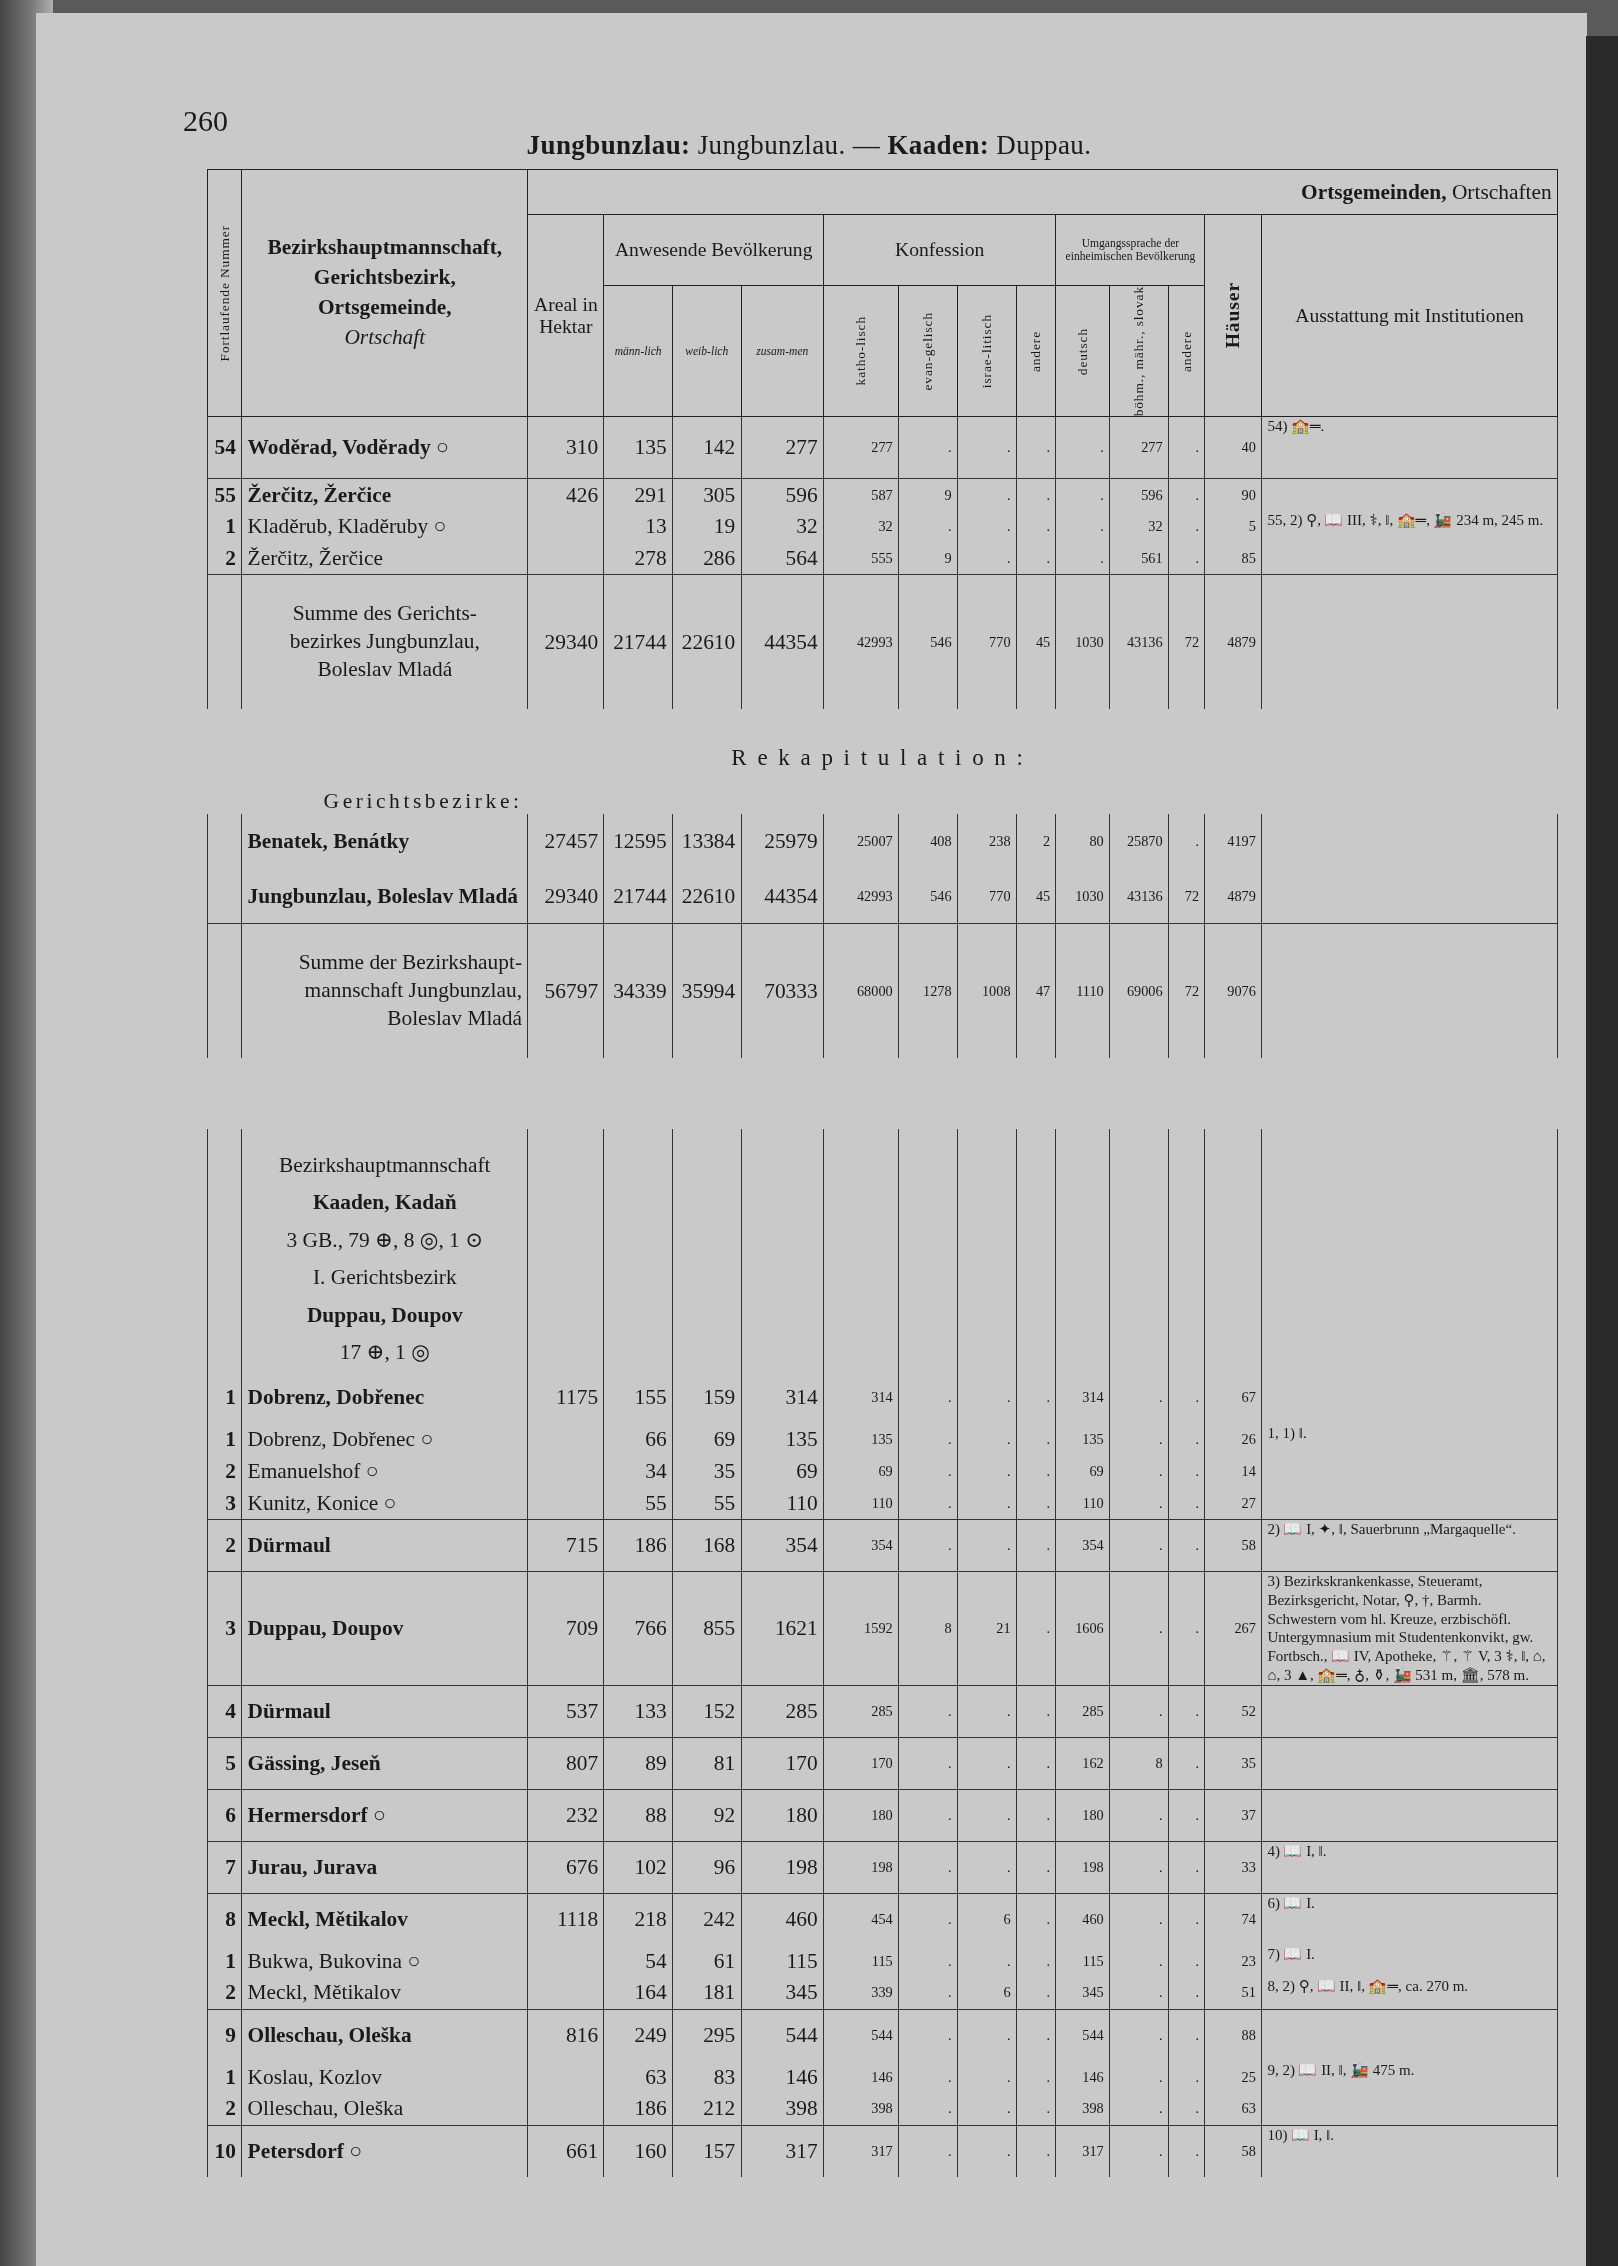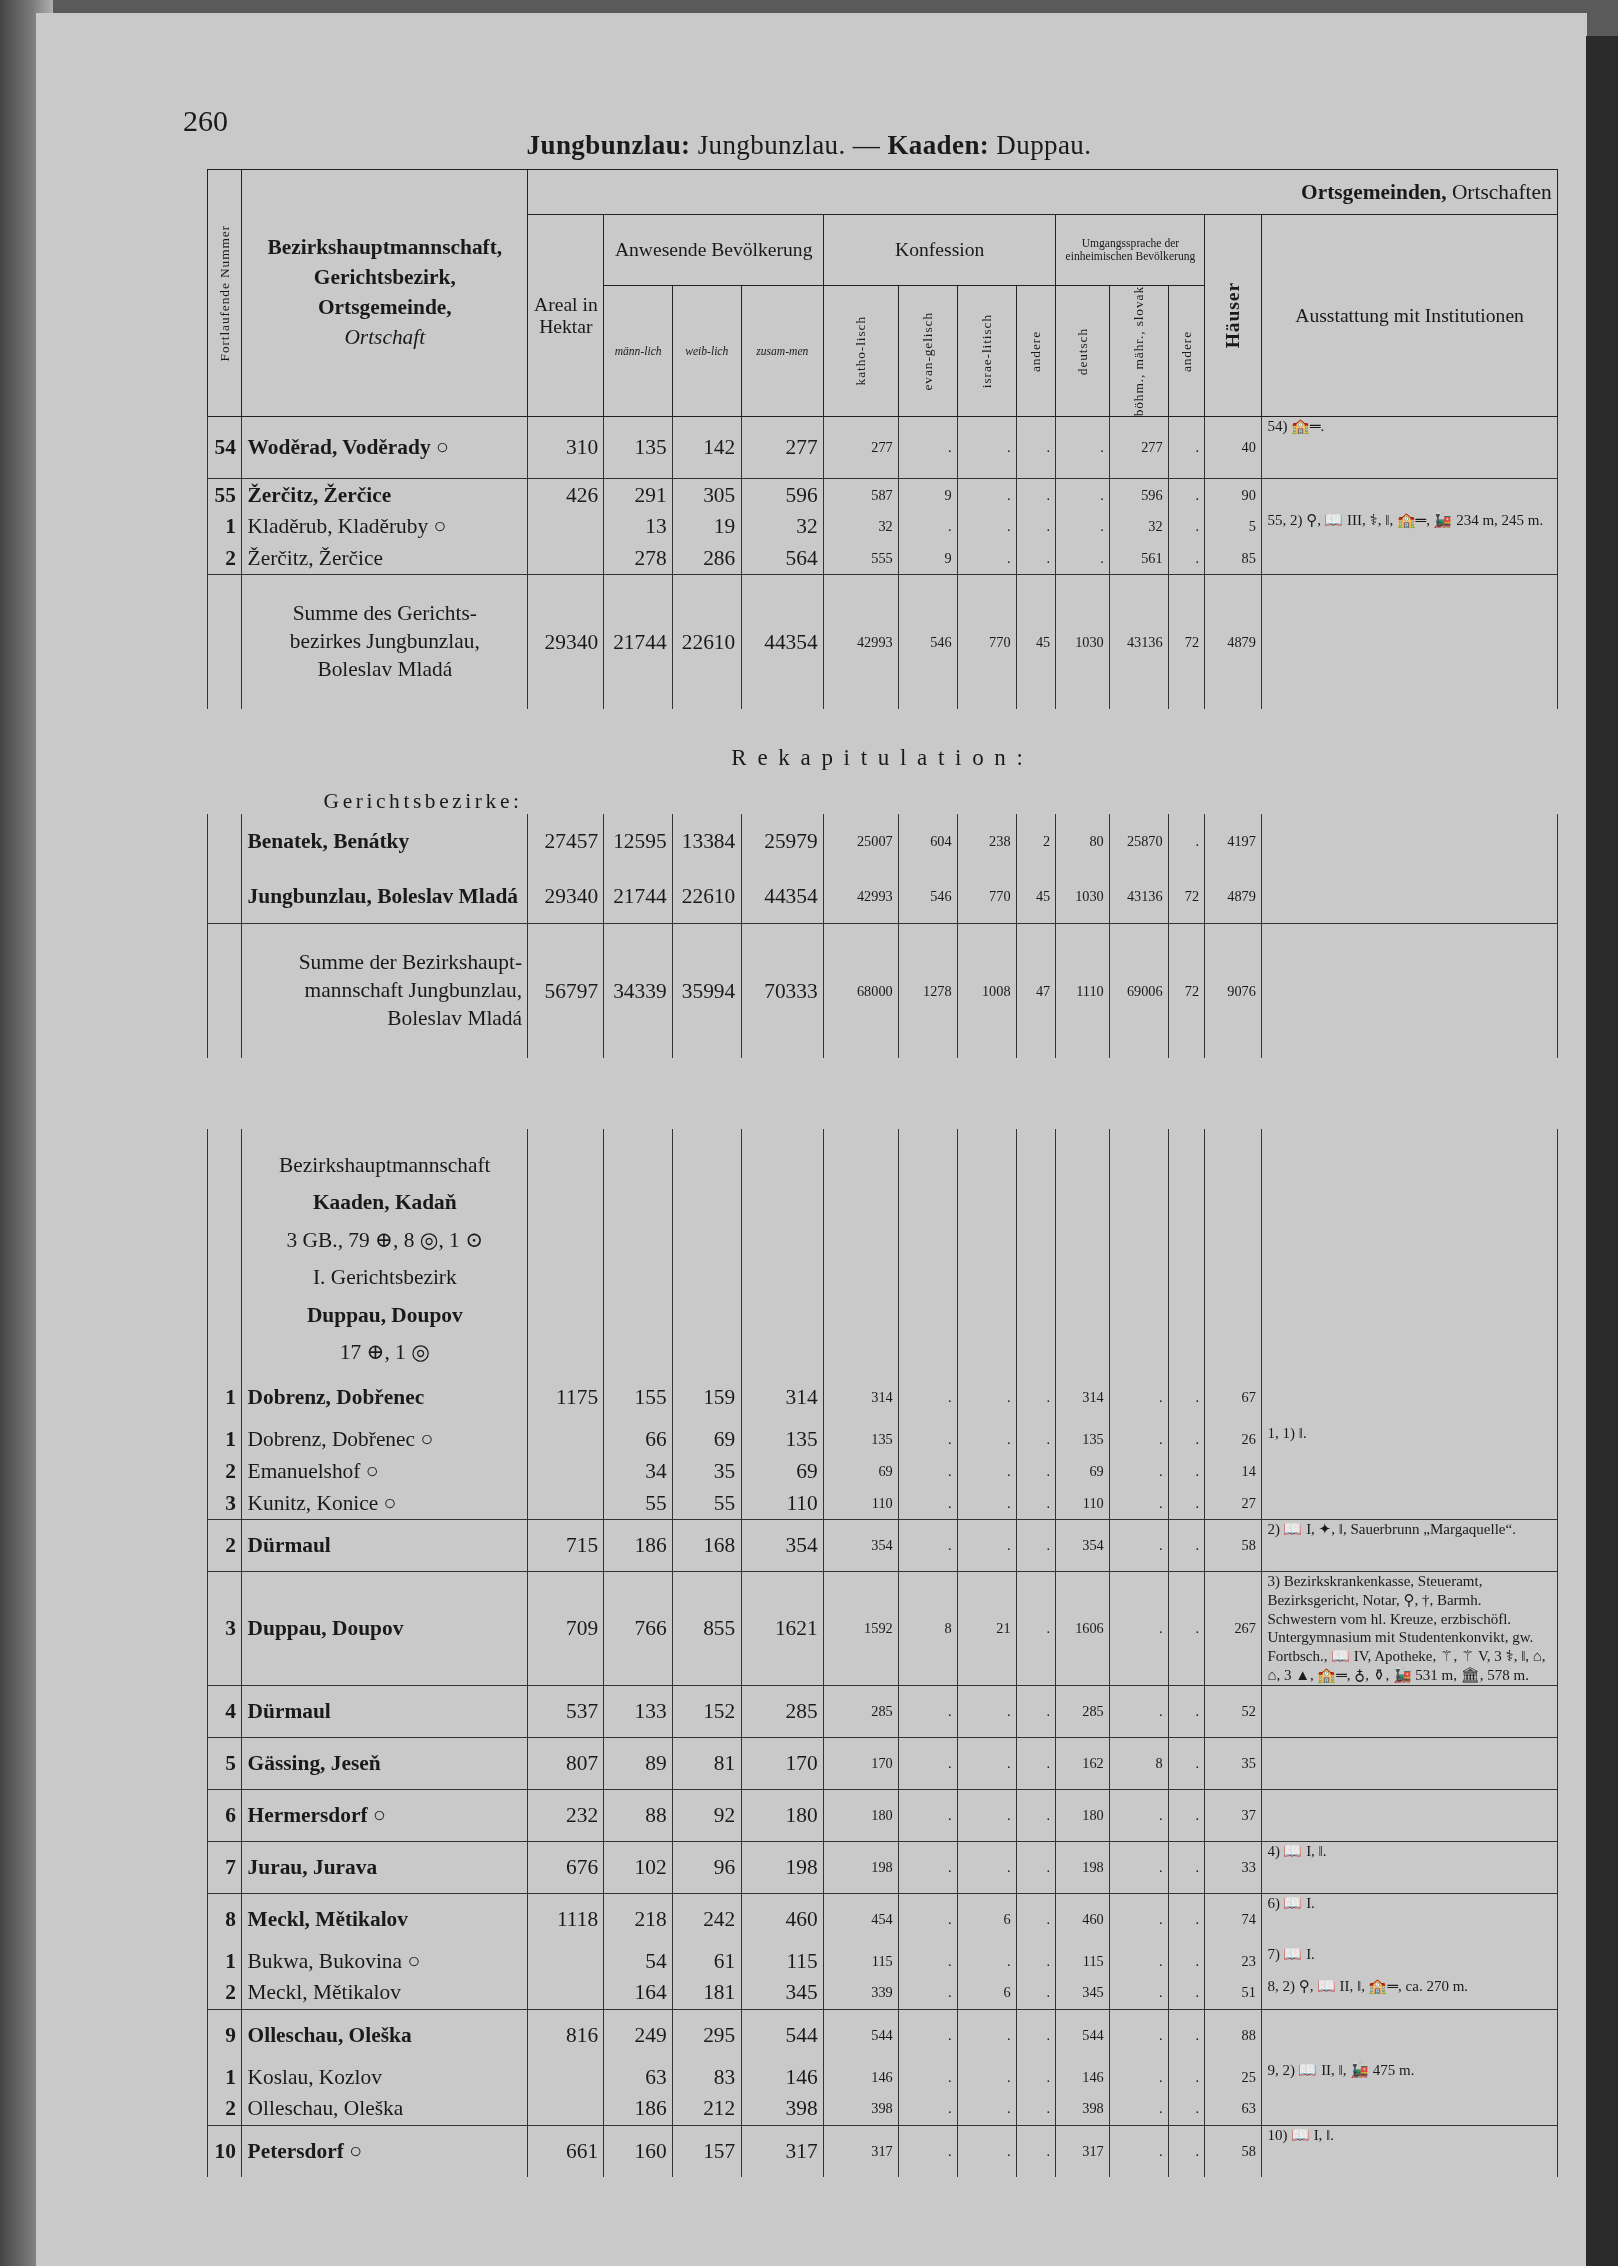--- a/index.html
+++ b/index.html
@@ -211,21 +211,21 @@
         <td colspan="2" style="text-align: right; letter-spacing: 3.6px;">Gerichtsbezirke:</td>
       </tr>
       <tr class="vl" style="height: 55px;">
         <td class="nr"></td>
         <td class="name-b">Benatek, Benátky</td>
         <td class="num">27457</td>
         <td class="num">12595</td>
         <td class="num">13384</td>
         <td class="num">25979</td>
         <td class="sm">25007</td>
-        <td class="sm">604</td>
+        <td class="sm">408</td>
         <td class="sm">238</td>
         <td class="sm">2</td>
         <td class="sm">80</td>
         <td class="sm">25870</td>
         <td class="sm">.</td>
         <td class="sm">4197</td>
         <td class="inst"></td>
       </tr>
       <tr class="vl" style="height: 55px;">
         <td class="nr"></td>

